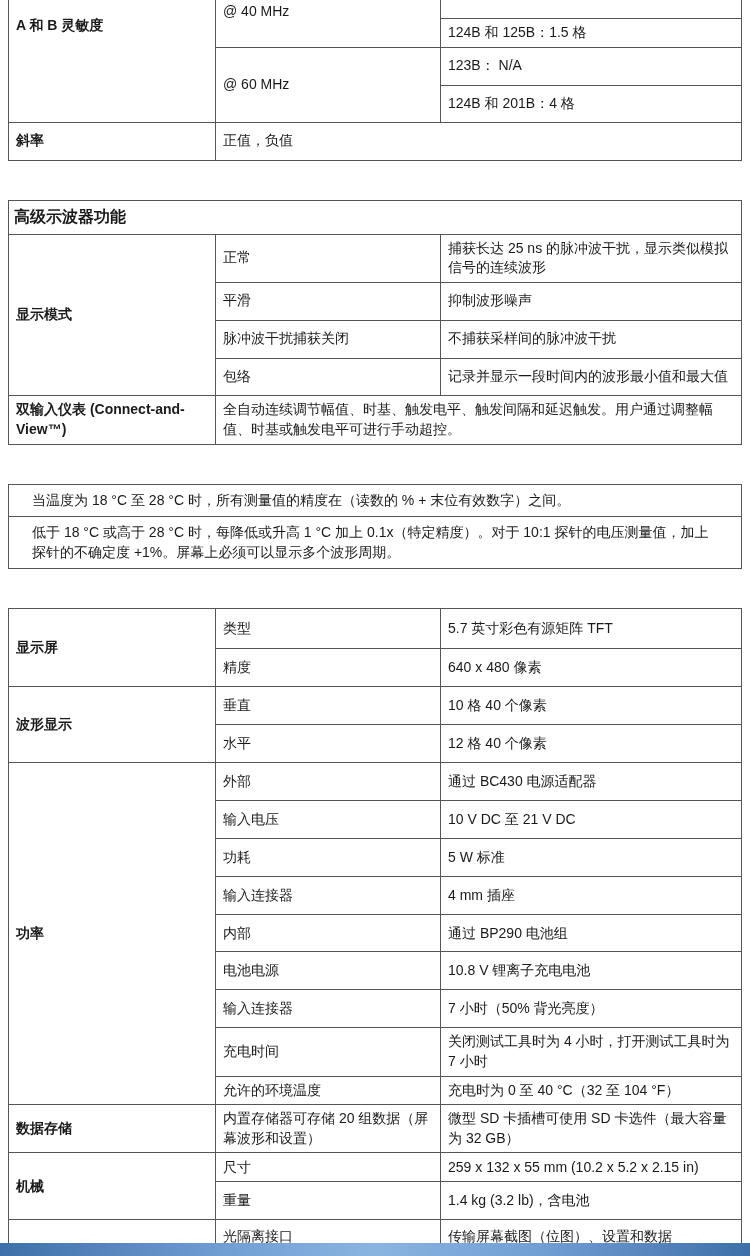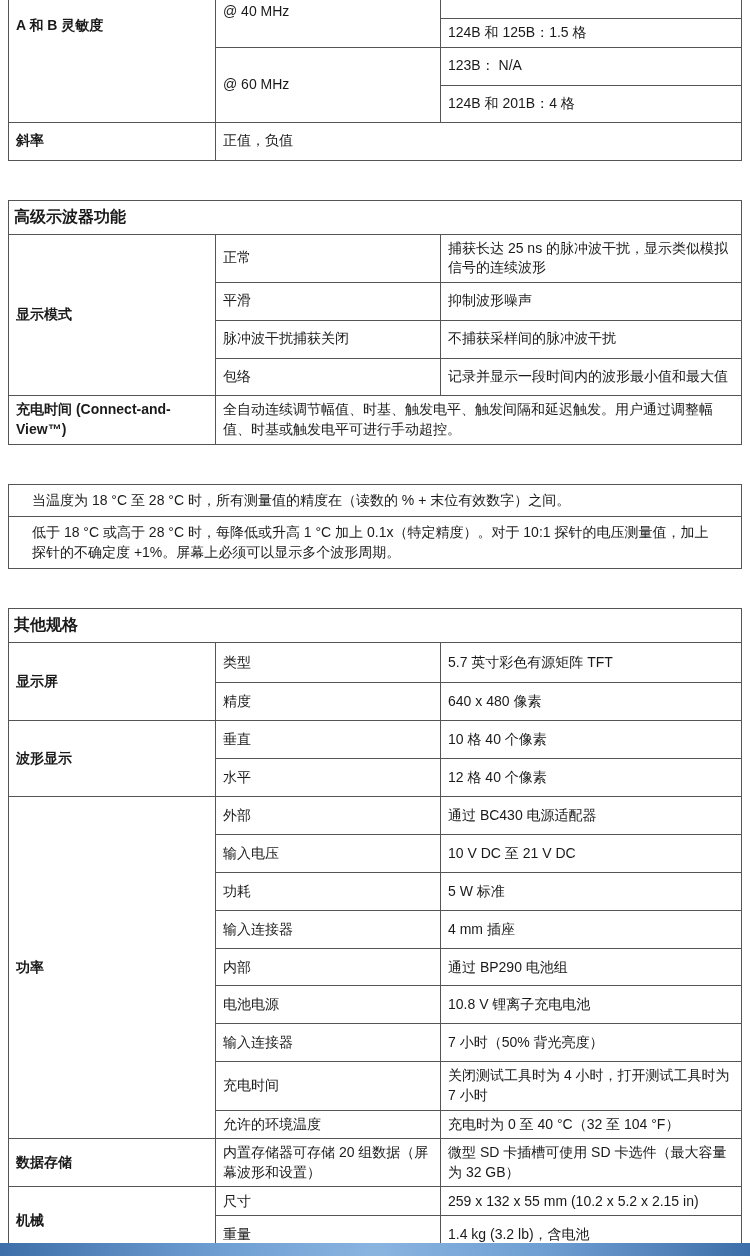--- a/index.html
+++ b/index.html
@@ -108,42 +108,41 @@
       </tr>
       <tr>
         <td height="38">脉冲波干扰捕获关闭</td>
         <td>不捕获采样间的脉冲波干扰</td>
       </tr>
       <tr>
         <td height="37">包络</td>
         <td>记录并显示一段时间内的波形最小值和最大值</td>
       </tr>
       <tr>
-        <td class="b" height="49">充电时间 (Connect-and-View™)</td>
+        <td class="b" height="49">双输入仪表 (Connect-and-View™)</td>
         <td colspan="2">全自动连续调节幅值、时基、触发电平、触发间隔和延迟触发。用户通过调整幅值、时基或触发电平可进行手动超控。</td>
       </tr>
     </tbody>
       </table>
   </div>
 
   <div class="section">
     <table>
       <tbody>
           <tr>
         <td class="note-cell" height="32">当温度为 18 °C 至 28 °C 时，所有测量值的精度在（读数的 % + 末位有效数字）之间。</td>
       </tr>
       <tr>
         <td class="note-cell" height="46">低于 18 °C 或高于 28 °C 时，每降低或升高 1 °C 加上 0.1x（特定精度）。对于 10:1 探针的电压测量值，加上探针的不确定度 +1%。屏幕上必须可以显示多个波形周期。</td>
       </tr>
     </tbody>
       </table>
   </div>
 
   <div class="section">
-    <div class="section-header">其他规格</div>
     <table>
       <colgroup>
           <col style="width:207px">
           <col style="width:225px">
           <col>
         </colgroup>
 
       <tbody>
           <tr>
         <td class="b" rowspan="2">显示屏</td>

